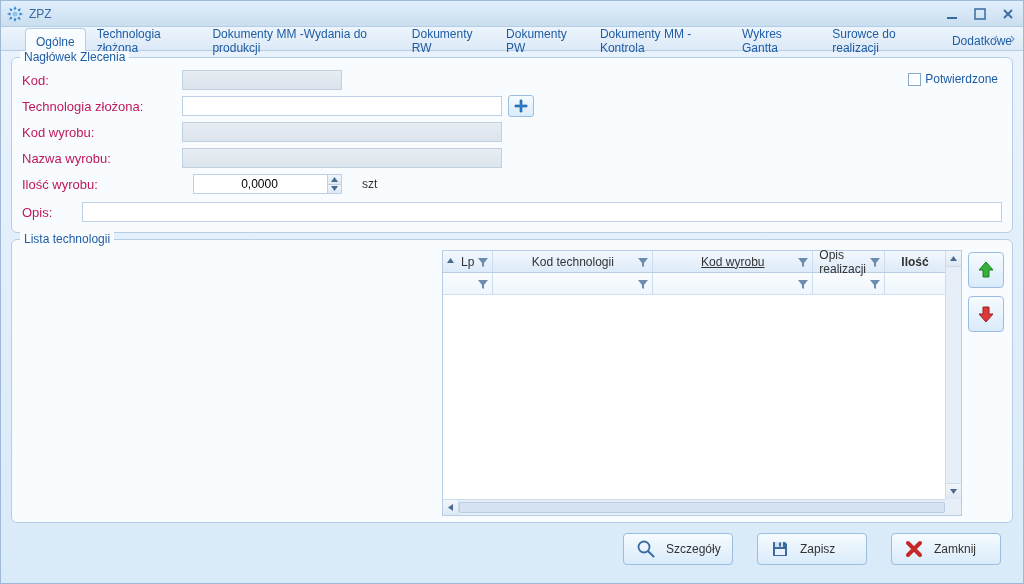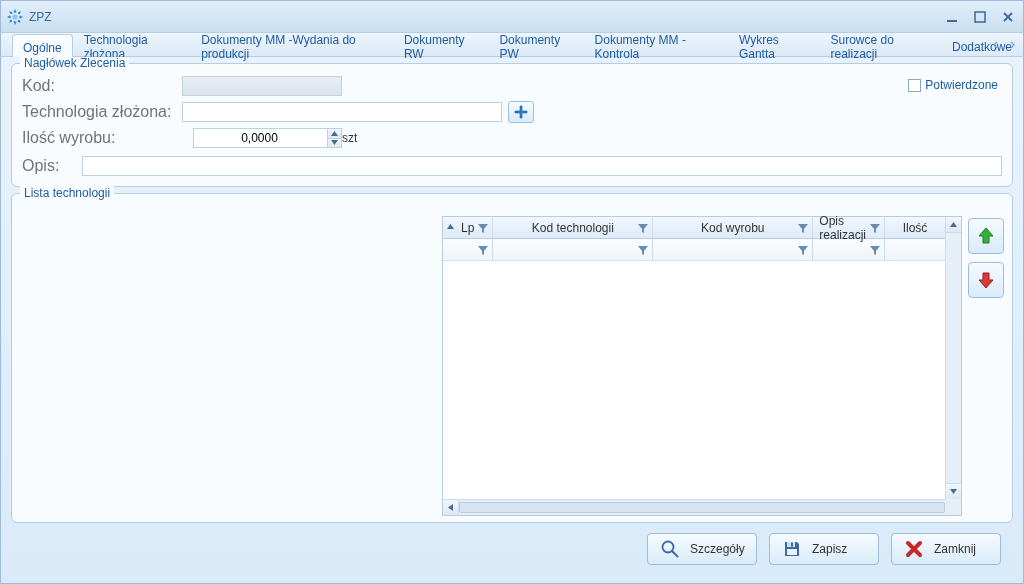--- a/index.html
+++ b/index.html
@@ -1,88 +1,88 @@
 <!DOCTYPE html>
 <html><head>
 <meta charset="utf-8">
 <style>
   * { box-sizing: border-box; }
   html, body { margin:0; padding:0; height:100%; font-family: "Segoe UI", Tahoma, sans-serif; font-size:12px; color:#333; }
   body { background:#fff; display:flex; }
   .window { width:1024px; height:584px; display:flex; flex-direction:column; background:linear-gradient(to bottom,#eaf3fd 0%,#d9eaf9 100%); border:1px solid #9fb9d6; }
   
-  .titlebar { height:32px; display:flex; align-items:center; background:linear-gradient(to bottom,#e2effc,#c9deef); border-bottom:1px solid #b6cde5; padding:0 6px; }
+  .titlebar { height:26px; display:flex; align-items:center; background:linear-gradient(to bottom,#e2effc,#c9deef); border-bottom:1px solid #b6cde5; padding:0 6px; }
   .titlebar .app-icon { width:16px; height:16px; margin-right:6px; }
   .titlebar .app-icon svg { display:block; }
   .title-text { flex:1; color:#3a6aa0; font-size:12px; }
   .win-btns { display:flex; gap:10px; align-items:center; }
   .win-btn { width:18px; height:14px; display:flex; align-items:center; justify-content:center; color:#3a6aa0; cursor:pointer; }
   .win-btn svg { display:block; }
   
-  .tabbar { height:24px; display:flex; align-items:stretch; background:linear-gradient(to bottom,#edf5fd,#dce9f7); border-bottom:1px solid #b6cde5; position:relative; padding-left:11px; }
+  .tabbar { height:24px; display:flex; align-items:stretch; background:linear-gradient(to bottom,#edf5fd,#dce9f7); border-bottom:1px solid #b6cde5; position:relative; padding-left:24px; }
   .tab { padding:4px 10px 0 10px; color:#1f5ca3; font-size:12px; cursor:pointer; border:1px solid transparent; border-bottom:none; margin-right:0px; display:flex; align-items:center; }
   .tab.active { background:#f9fcff; border-color:#b6cde5; border-top-left-radius:4px; border-top-right-radius:4px; position:relative; top:1px; }
   .tab-spill { position:absolute; right:0; top:0; height:100%; display:flex; align-items:center; gap:2px; padding-right:4px; }
   .spill-btn { width:14px; height:14px; display:flex; align-items:center; justify-content:center; color:#77a3d4; cursor:pointer; }
   
   .content { flex:1; padding:6px 10px 8px 10px; display:flex; flex-direction:column; gap:6px; overflow:hidden; }
   .groupbox { border:1px solid #b6cde5; border-radius:6px; position:relative; background:#f9fcff; }
   .group-legend { position:absolute; top:-8px; left:8px; background:#f9fcff; padding:0 4px; color:#1f5ca3; font-size:12px; }
   .group-body { padding:10px 10px 6px 10px; }
   
   .field-row { display:flex; align-items:center; height:24px; margin-bottom:2px; }
-  .field-label { width:160px; color:#737373; font-size:16px; }
+  .field-label { width:160px; color:#be185d; font-size:13px; }
   .text-input { height:20px; border:1px solid #bcd0e6; background:#fff; padding:0 4px; font-size:12px; }
   .text-readonly { background:linear-gradient(to bottom,#e7edf3,#dbe3ec); border:1px solid #c2d1e2; }
   .input-kod { width:160px; }
   .input-techz { width:320px; }
   .input-kw, .input-nw { width:320px; }
   .plus-btn { margin-left:6px; width:26px; height:22px; border:1px solid #9bbde0; border-radius:3px; background:linear-gradient(to bottom,#f6fbff,#d9ebfa); display:flex; align-items:center; justify-content:center; cursor:pointer; }
   .spinner-wrap { position:relative; width:160px; height:20px;padding-left:11px; }
   .spinner-wrap input { width:100%; height:100%; border:1px solid #bcd0e6; text-align:center; padding-right:18px; font-size:12px; }
   .spinner-btns { position:absolute; right:1px; top:1px; bottom:1px; width:14px; display:flex; flex-direction:column; }
   .spinner-btns div { flex:1; background:linear-gradient(to bottom,#f2f6fb,#dde8f3); border-left:1px solid #bcd0e6; display:flex; align-items:center; justify-content:center; cursor:pointer; }
   .spinner-btns div:first-child { border-bottom:1px solid #bcd0e6; }
-  .unit-lbl { margin-left:0; color:#333; }
+  .unit-lbl { margin-left:20px; color:#333; }
   .confirm-box { position:absolute; top:14px; right:14px; display:flex; align-items:center; gap:4px; color:#1f5ca3; }
   .checkbox { width:13px; height:13px; border:1px solid #8aa8c8; background:#fff; cursor:pointer; }
   .opis-input { flex:1; }
   
   .groupbox.flexfill { flex:1; display:flex; flex-direction:column; min-height:0;align-items:flex-end; }
-  .list-body { flex:1; display:flex; min-height:0; padding:10px 6px 6px 6px; gap:6px;margin-top:12px; }
+  .list-body { flex:1; display:flex; min-height:0; padding:10px 6px 6px 6px; gap:6px; }
   .grid-area { flex:1; display:flex; flex-direction:column; min-height:0; }
   .grid-wrap { flex:1; display:flex; flex-direction:column; border:1px solid #b6cde5; background:#fff; min-height:0; position:relative; }
   .grid-head, .grid-filter { display:flex; width:calc(100% - 16px); }
   .grid-head { background:linear-gradient(to bottom,#f2f8ff,#ddeaf8); border-bottom:1px solid #b6cde5; height:22px; }
   .grid-filter { background:linear-gradient(to bottom,#fafcfe,#eef5fc); border-bottom:1px solid #d2e1f1; height:22px; }
   .gh, .gf { border-right:1px solid #cddcec; display:flex; align-items:center; padding:0 6px; font-size:12px; color:#333; position:relative; }
   .gh { justify-content:center; cursor:pointer; }
   .gh .sort-ind { position:absolute; top:1px; left:4px; }
   .gf { justify-content:flex-end; cursor:pointer; }
   .col-lp { width:50px; flex:0 0 50px; }
   .col-kt { width:160px; flex:0 0 160px; }
-  .col-kw { width:160px; flex:0 0 160px; }
+  .col-kw { width:160px; flex:0 0 160px;text-decoration:underline; }
   .col-ot { flex:1; }
-  .col-il { width:60px; flex:0 0 60px; border-right:none; }
+  .col-il { width:60px; flex:0 0 60px; border-right:none;font-weight:bold; }
   .funnel { width:10px; height:10px; position:absolute; right:4px; top:6px; }
   .grid-rows { flex:1; position:relative; }
   .grid-vscroll { position:absolute; right:0; top:0; bottom:16px; width:16px; background:#e6eef7; border-left:1px solid #cddcec; }
   .grid-vscroll .thumb-btn { height:16px; background:linear-gradient(to bottom,#f2f6fb,#dde8f3); border-bottom:1px solid #cddcec; display:flex;align-items:center;justify-content:center; cursor:pointer; }
   .grid-vscroll .thumb-btn.last{ position:absolute; bottom:0; width:100%; border-top:1px solid #cddcec; border-bottom:none; }
   .grid-hscroll { position:absolute; left:0; right:0; bottom:0; height:16px; background:#e6eef7; border-top:1px solid #cddcec; display:flex; }
   .grid-hscroll .thumb-btn { width:16px; background:linear-gradient(to bottom,#f2f6fb,#dde8f3); display:flex;align-items:center;justify-content:center; border-right:1px solid #cddcec; cursor:pointer;}
   .grid-hscroll .track { flex:1; position:relative; }
   .grid-hscroll .handle { position:absolute; left:0; top:2px; bottom:2px; width:100%; background:#d6e3f2; border:1px solid #b9cce1; border-radius:2px; cursor:pointer;}
   .grid-hscroll .thumb-btn.right { border-left:1px solid #cddcec; border-right:none; }
   .grid-corner { position:absolute; right:0; bottom:0; width:16px; height:16px; background:#e6eef7; }
   
   .side-arrows { width:38px; display:flex; flex-direction:column; gap:8px; padding-top:2px; }
   .arrow-btn { width:36px; height:36px; border:1px solid #9bbde0; border-radius:4px; background:linear-gradient(to bottom,#f6fbff,#d9ebfa); display:flex; align-items:center; justify-content:center; cursor:pointer; }
   
-  .footer { padding:4px 12px 10px 0; display:flex; justify-content:flex-end; gap:12px; }
+  .footer { padding:4px 12px 10px 0; display:flex; justify-content:flex-end; gap:24px; }
   .footer-btn { width:110px; height:32px; border:1px solid #9bbde0; border-radius:4px; background:linear-gradient(to bottom,#f6fbff,#d9ebfa); display:flex; align-items:center; gap:10px; padding:0 12px; cursor:pointer; color:#333; font-size:12px; }
   .footer-btn .ic { width:20px; height:20px; display:flex; align-items:center; justify-content:center; }
 </style>
 </head>
 <body>
 
 <div class="window">
 
   <div class="titlebar">
     <span class="app-icon">
@@ -178,20 +178,28 @@
         <div class="field-row">
           <span class="field-label">Technologia złożona:</span>
           <input class="text-input input-techz" value="" style="">
           <span class="plus-btn">
             <svg width="16" height="16" viewBox="0 0 16 16">
                 <path d="M7 2h2v5h5v2H9v5H7V9H2V7h5z" fill="#2f7fd4" stroke="#155a9e" stroke-width="0.6"></path>
               </svg>
           </span>
         </div>
         <div class="field-row">
+          <span class="field-label">Kod wyrobu:</span>
+          <input class="text-input text-readonly input-kw" readonly="" value="" style="">
+        </div>
+        <div class="field-row">
+          <span class="field-label">Nazwa wyrobu:</span>
+          <input class="text-input text-readonly input-nw" readonly="" value="" style="">
+        </div>
+        <div class="field-row">
           <span class="field-label">Ilość wyrobu:</span>
           <div class="spinner-wrap">
             <input value="0,0000" style="">
             <div class="spinner-btns">
               <div>
                   <svg width="7" height="5" viewBox="0 0 7 5">
                     <path d="M3.5 0L7 5H0z" fill="#4a6b90"></path>
                   </svg>
                 </div>
               <div>

